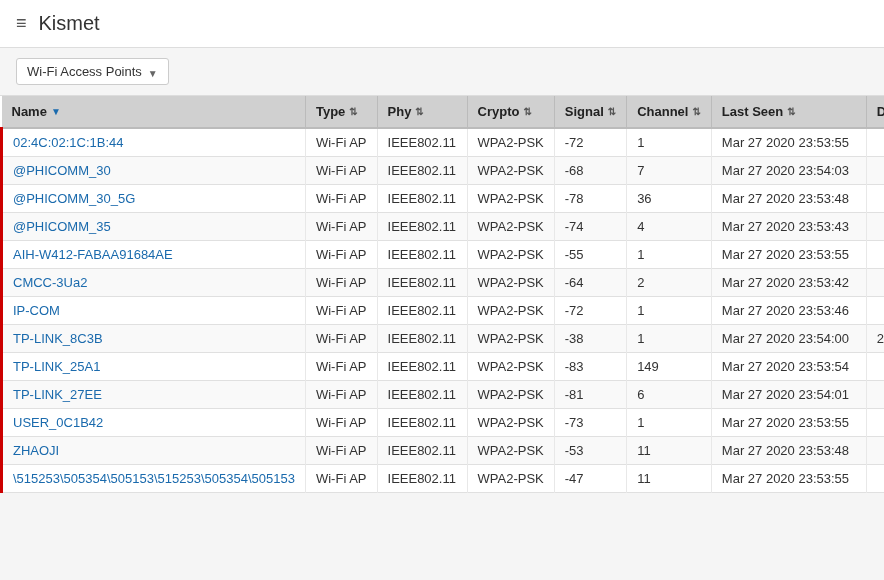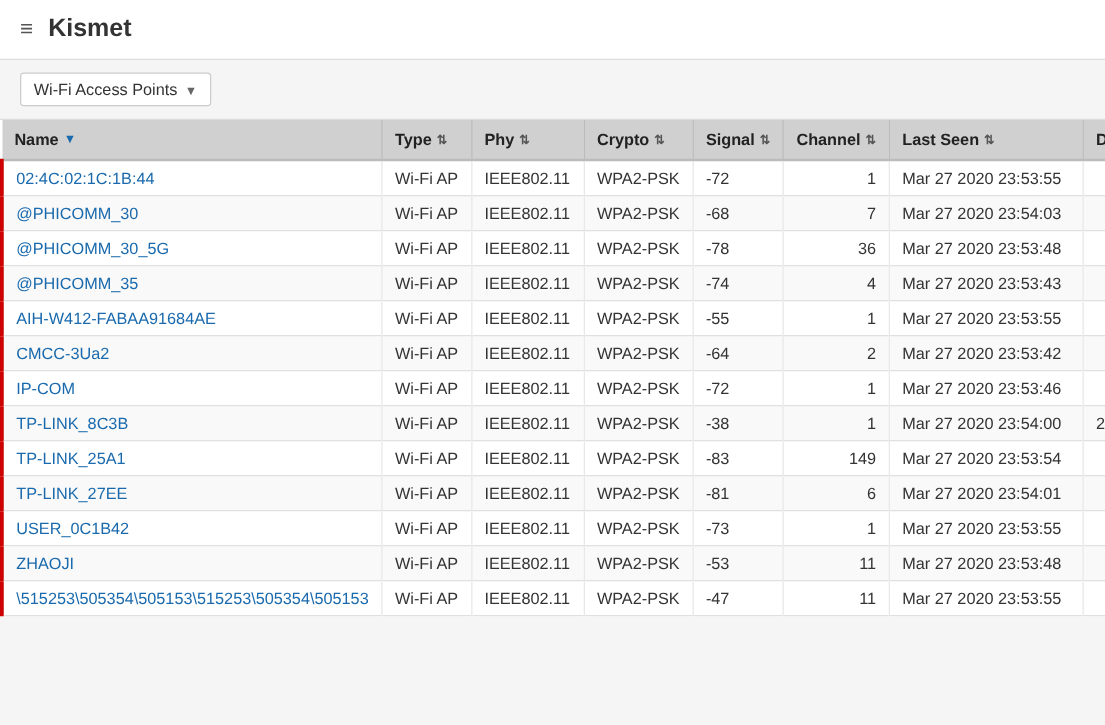--- a/index.html
+++ b/index.html
@@ -20,21 +20,21 @@
       height: 48px;
     }
     .hamburger-icon {
       font-size: 18px;
       cursor: pointer;
       margin-right: 12px;
       color: #555;
     }
     .app-title {
       font-size: 20px;
-      font-weight: bold;
+      font-weight: normal;
       color: #333;
     }
 
     
     .toolbar {
       padding: 10px 16px;
       background: #f5f5f5;
       border-bottom: 1px solid #ddd;
     }
     .dropdown-btn {
@@ -119,21 +119,21 @@
     td.name-cell {
       border-left: 3px solid #cc0000;
       color: #1a6aad;
       min-width: 170px;
     }
 
     .col-type { min-width: 70px; }
     .col-phy { min-width: 90px; }
     .col-crypto { min-width: 80px; text-align: center; }
     .col-signal { min-width: 55px; text-align: left; }
-    .col-channel { min-width: 65px; text-align: right; }
+    .col-channel { min-width: 65px; text-align: left; }
     .col-lastseen { min-width: 155px; }
     .col-data { min-width: 60px; text-align: right; }
   </style>
 </head>
 <body>
 
 <div class="header">
   <span class="hamburger-icon">≡</span>
   <span class="app-title">Kismet</span>
 </div>

